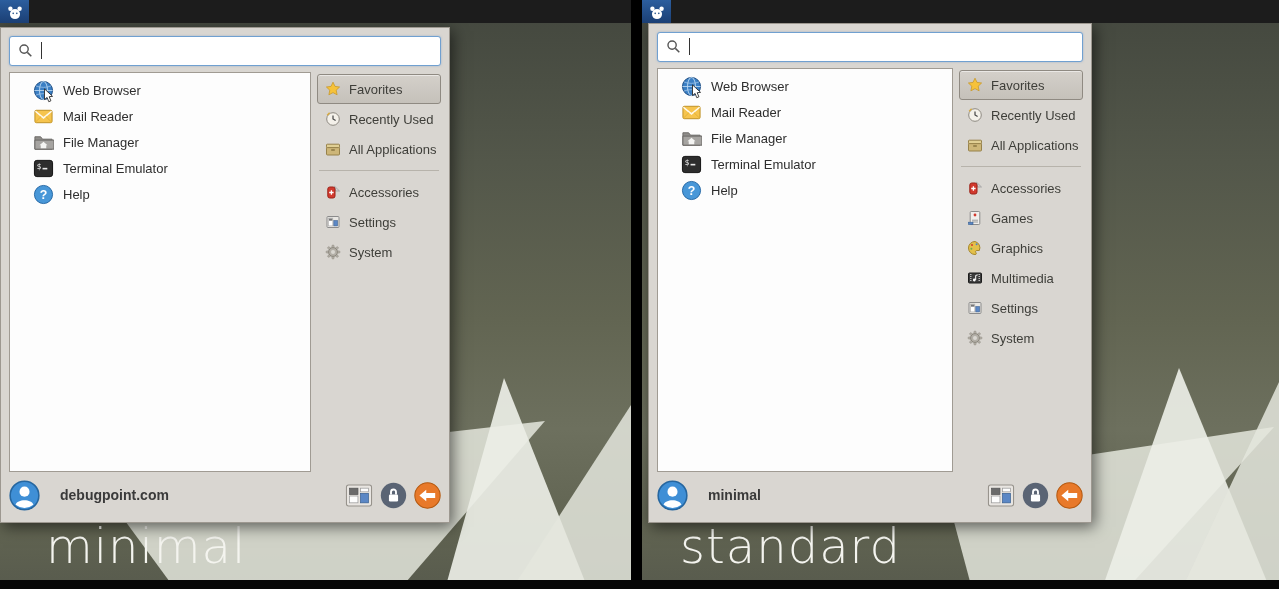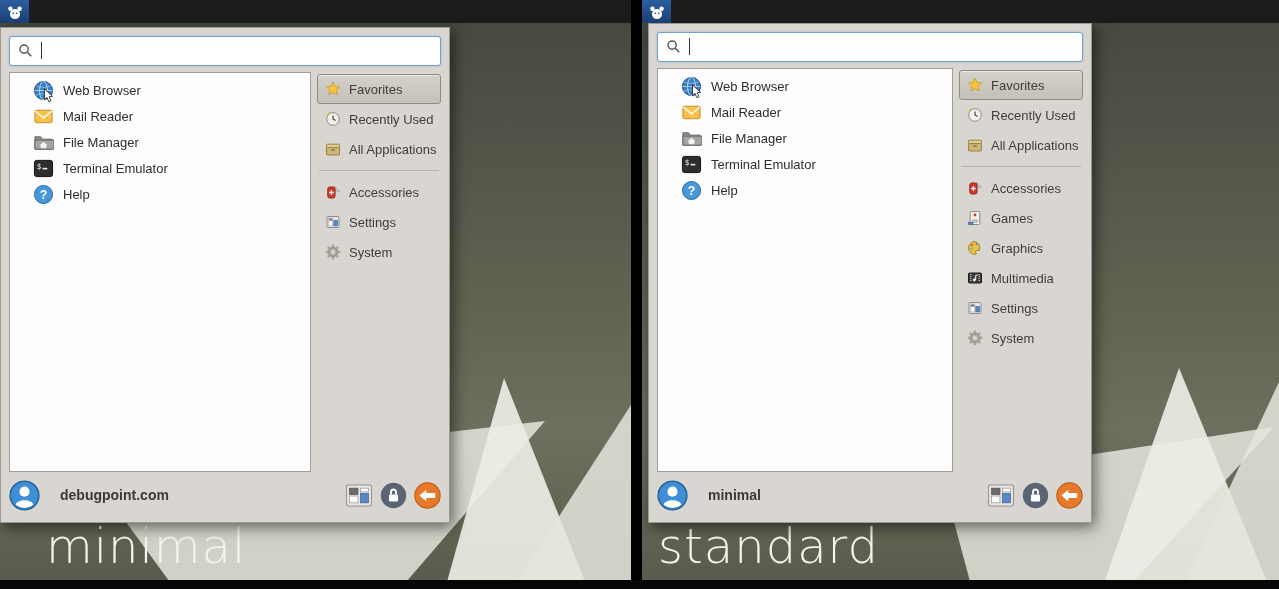--- a/index.html
+++ b/index.html
@@ -48,21 +48,21 @@
   .avatar svg{width:31px;height:31px;display:block;}
   .username{font-size:14px;font-weight:bold;color:#3a3a3a;}
   .spacer{flex:1;}
   .fbtns{display:flex;align-items:center;gap:7px;}
   .fbtn{border:none;background:transparent;padding:0;display:inline-flex;cursor:pointer;}
   .fbtn.settings-manager-icon svg{width:28px;height:23px;display:block;}
   .fbtn.lock-icon svg,.fbtn.logout-icon svg{width:27px;height:27px;display:block;}
   .caption{position:absolute;top:518px;z-index:1;font-size:48px;font-weight:200;
     color:#f4f4ef;letter-spacing:1px;font-family:"DejaVu Sans","Liberation Sans",sans-serif;}
   .left .caption{left:46px;}
-  .right .caption{left:16px;}
+  .right .caption{left:38px;}
   .bottombar{position:absolute;left:0;bottom:0;width:100%;height:9px;background:#060606;z-index:5;}
 </style>
 </head>
 <body>
 
 <div class="screen left">
   <svg class="wallpaper" viewBox="0 0 631 580" preserveAspectRatio="none">
     <polygon points="90,473 545,421 400,589 175,589" fill="#e9ebe2" opacity="0.82"></polygon>
     <polygon points="504,378 588,589 445,589" fill="#eceee6" opacity="0.92"></polygon>
     <polygon points="631,405 631,589 512,589" fill="#e4e6dd" opacity="0.85"></polygon>

